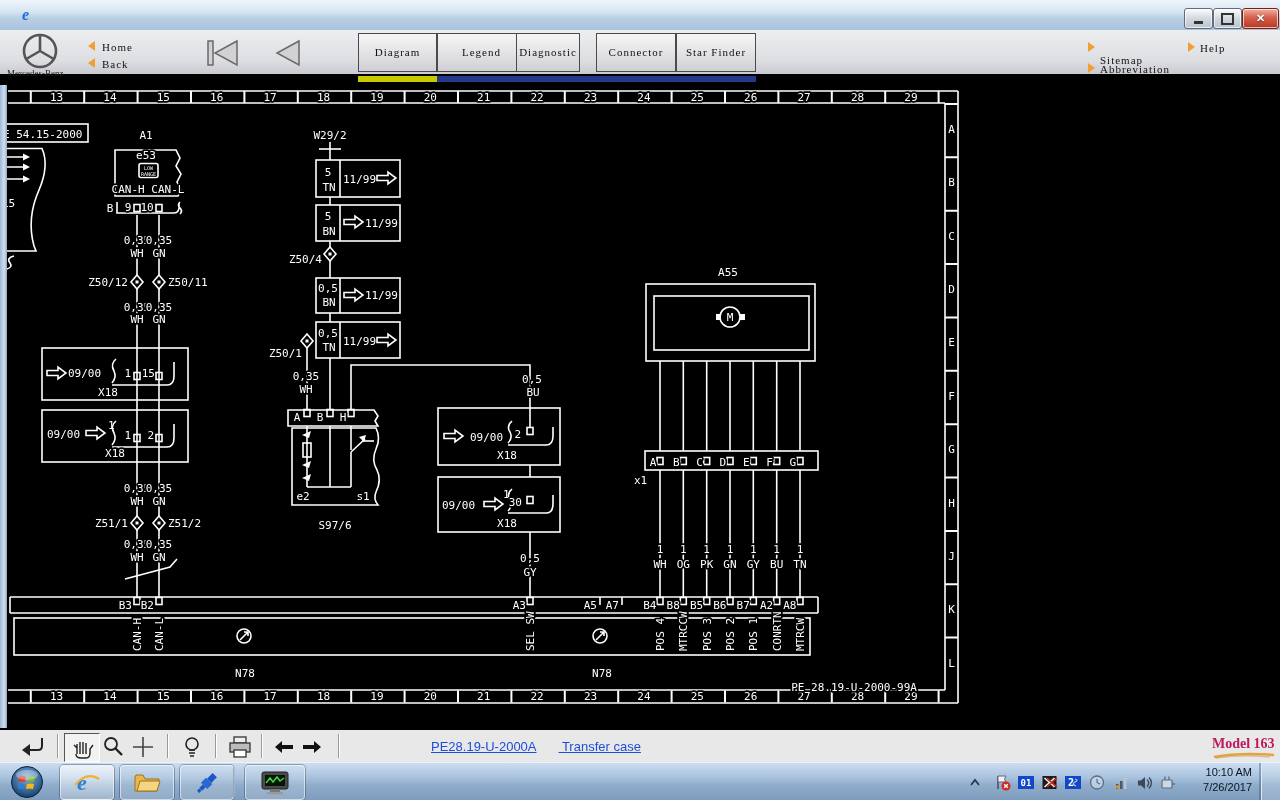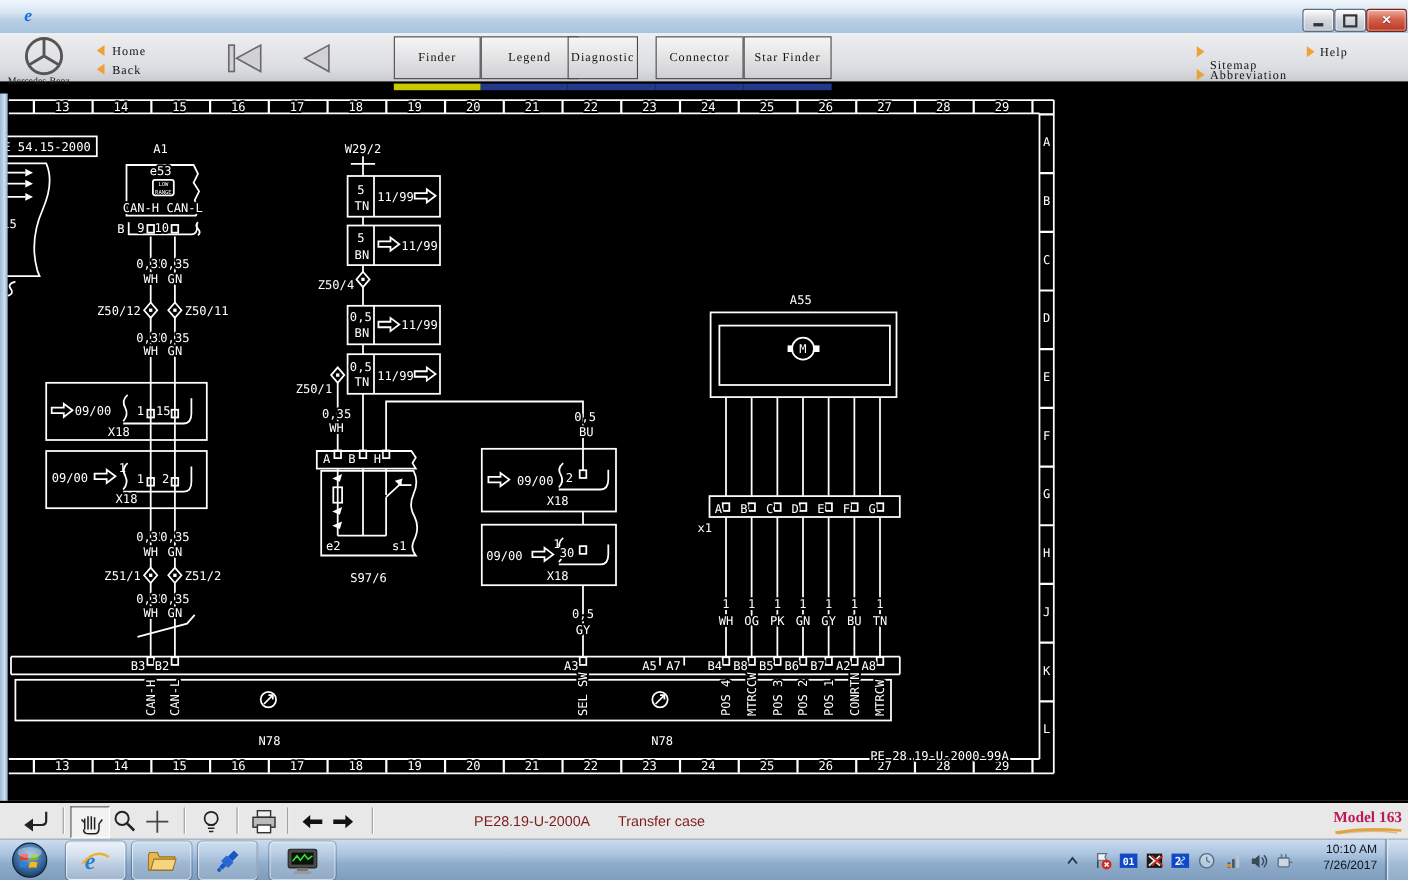--- a/index.html
+++ b/index.html
@@ -38,21 +38,21 @@
      border:1px solid #4a4a4a;box-sizing:border-box;text-align:center;line-height:37px;
      font-size:11px;letter-spacing:1px;color:#111;cursor:pointer;}
   .tabbar{position:absolute;top:42px;height:6px;}
   
   #statusbar{position:absolute;left:0;top:728px;width:1280px;height:34px;background:#e8e8e8;
      border-top:2px solid #000;box-sizing:border-box;}
   .sbtn{position:absolute;top:4px;}
   .sep{position:absolute;top:4px;width:1px;height:24px;background:#9a9a9a;box-shadow:1px 0 0 #fff;}
   #handbox{position:absolute;left:64px;top:3px;width:34px;height:27px;border:1px solid #777;
      border-top-color:#555;border-left-color:#555;border-bottom-color:#fff;border-right-color:#fff;background:#f2f2f2;}
-  #docref{position:absolute;left:431px;top:9px;font-size:13px;color:#7f1d1d;}
+  #docref{position:absolute;left:431px;top:9px;font-size:13px;color:#1d4ed8;text-decoration:underline;}
   #docref span{margin-right:22px;}
   #modelbadge{position:absolute;left:1212px;top:6px;font-family:"Liberation Serif",serif;
      font-weight:bold;font-size:14px;color:#be185d;}
   
   #taskbar{position:absolute;left:0;top:762px;width:1280px;height:38px;
      background:linear-gradient(#cdddf0,#a7c1dd 40%,#8facca 60%,#7e9cbd);
      border-top:1px solid #e9f3fc;box-sizing:border-box;}
   .tkbtn{position:absolute;top:2px;width:52px;height:33px;border-radius:4px;
      border:1px solid rgba(255,255,255,.55);box-shadow:0 0 0 1px rgba(20,45,70,.35);
      background:rgba(255,255,255,.14);display:flex;align-items:center;justify-content:center;cursor:pointer;}
@@ -112,21 +112,21 @@
 
     <svg class="navarrow" style="left:200px;" width="44" height="30" viewBox="0 0 44 30">
       <rect x="8" y="3" width="5" height="24" fill="#d2d2d6" stroke="#6a6a6a" stroke-width="1.5"></rect>
       <path d="M37,3 L15,15 37,27 Z" fill="#d2d2d6" stroke="#6a6a6a" stroke-width="1.5"></path>
     </svg>
     <svg class="navarrow" style="left:266px;" width="40" height="30" viewBox="0 0 40 30">
       <path d="M33,3 L11,15 33,27 Z" fill="#d2d2d6" stroke="#6a6a6a" stroke-width="1.5"></path>
     </svg>
 
     <div class="tab mono" style="left:358px;width:79px;">
-      <span>Finder</span>
+      <span>Diagram</span>
       <div class="tabbar" style="left: -1px; width: 79px; background: rgb(201, 201, 0);"></div>
     </div>
     <div class="tab mono" style="left:437px;width:89px;">
       <span>Legend</span>
       <div class="tabbar" style="left: -1px; width: 79px; background: rgb(36, 56, 140);"></div>
     </div>
     <div class="tab mono" style="left:516px;width:64px;">
       <span>Diagnostic</span>
       <div class="tabbar" style="left: -1px; width: 80px; background: rgb(36, 56, 140);"></div>
     </div>

